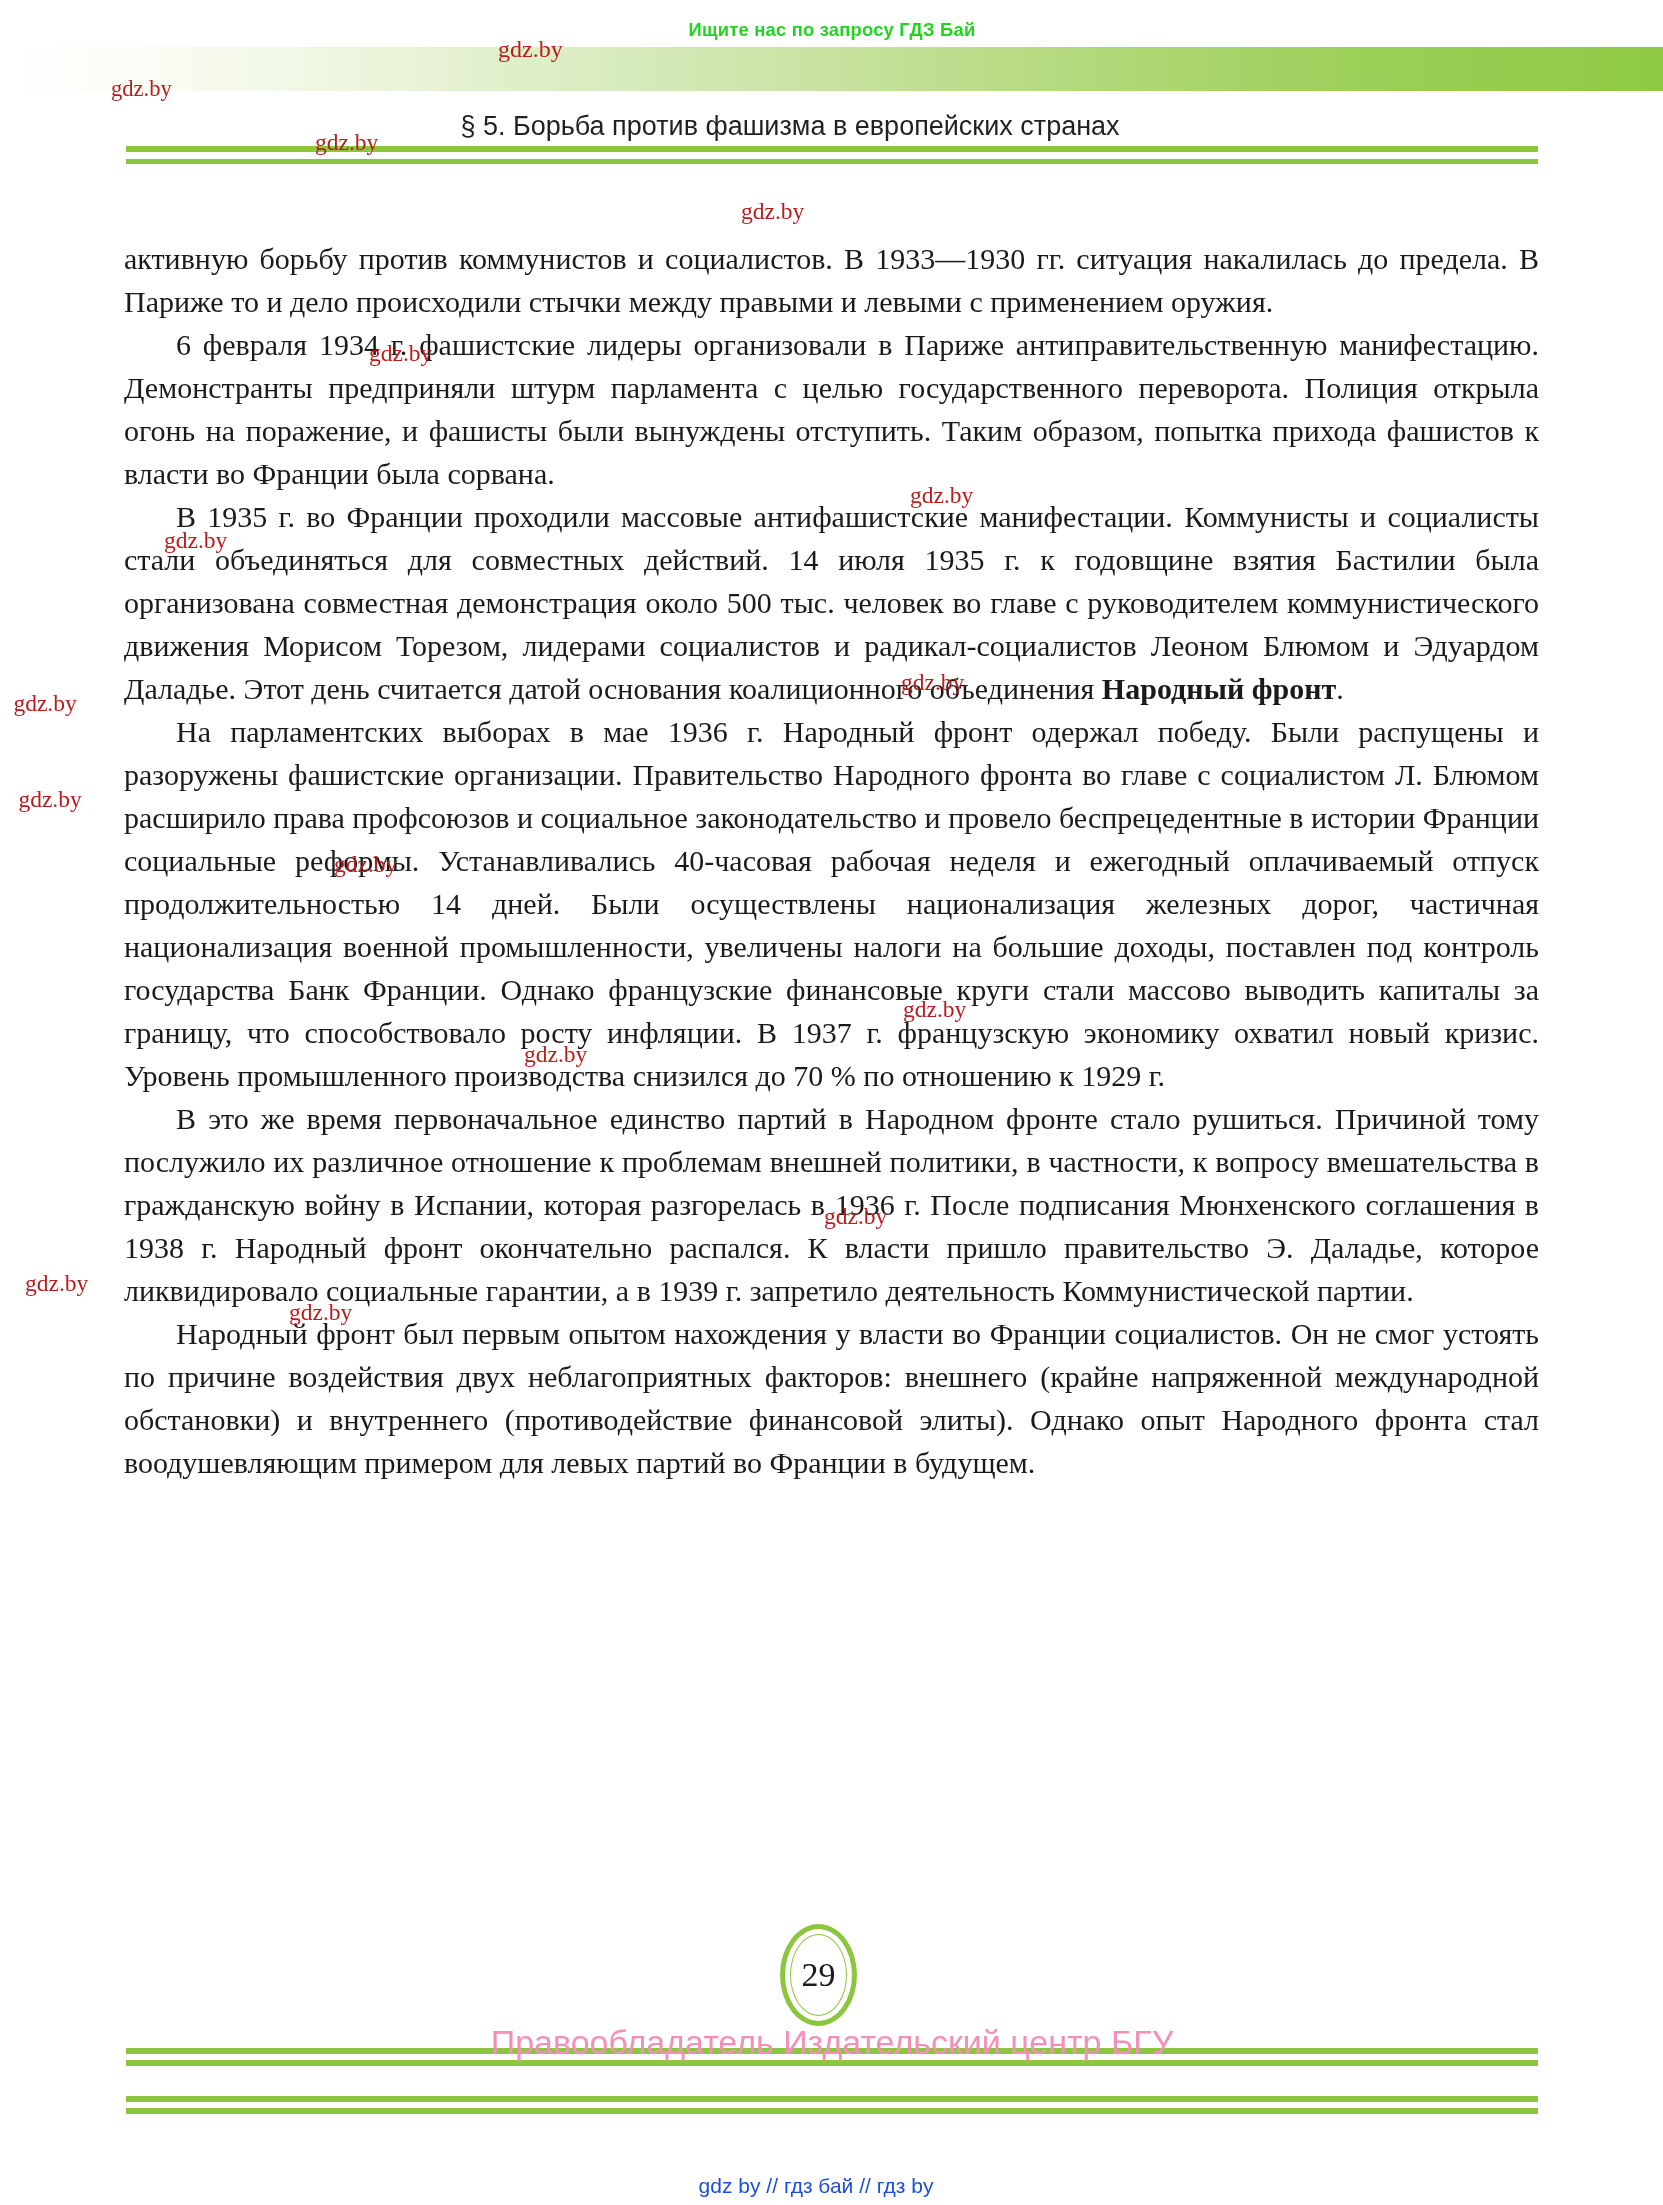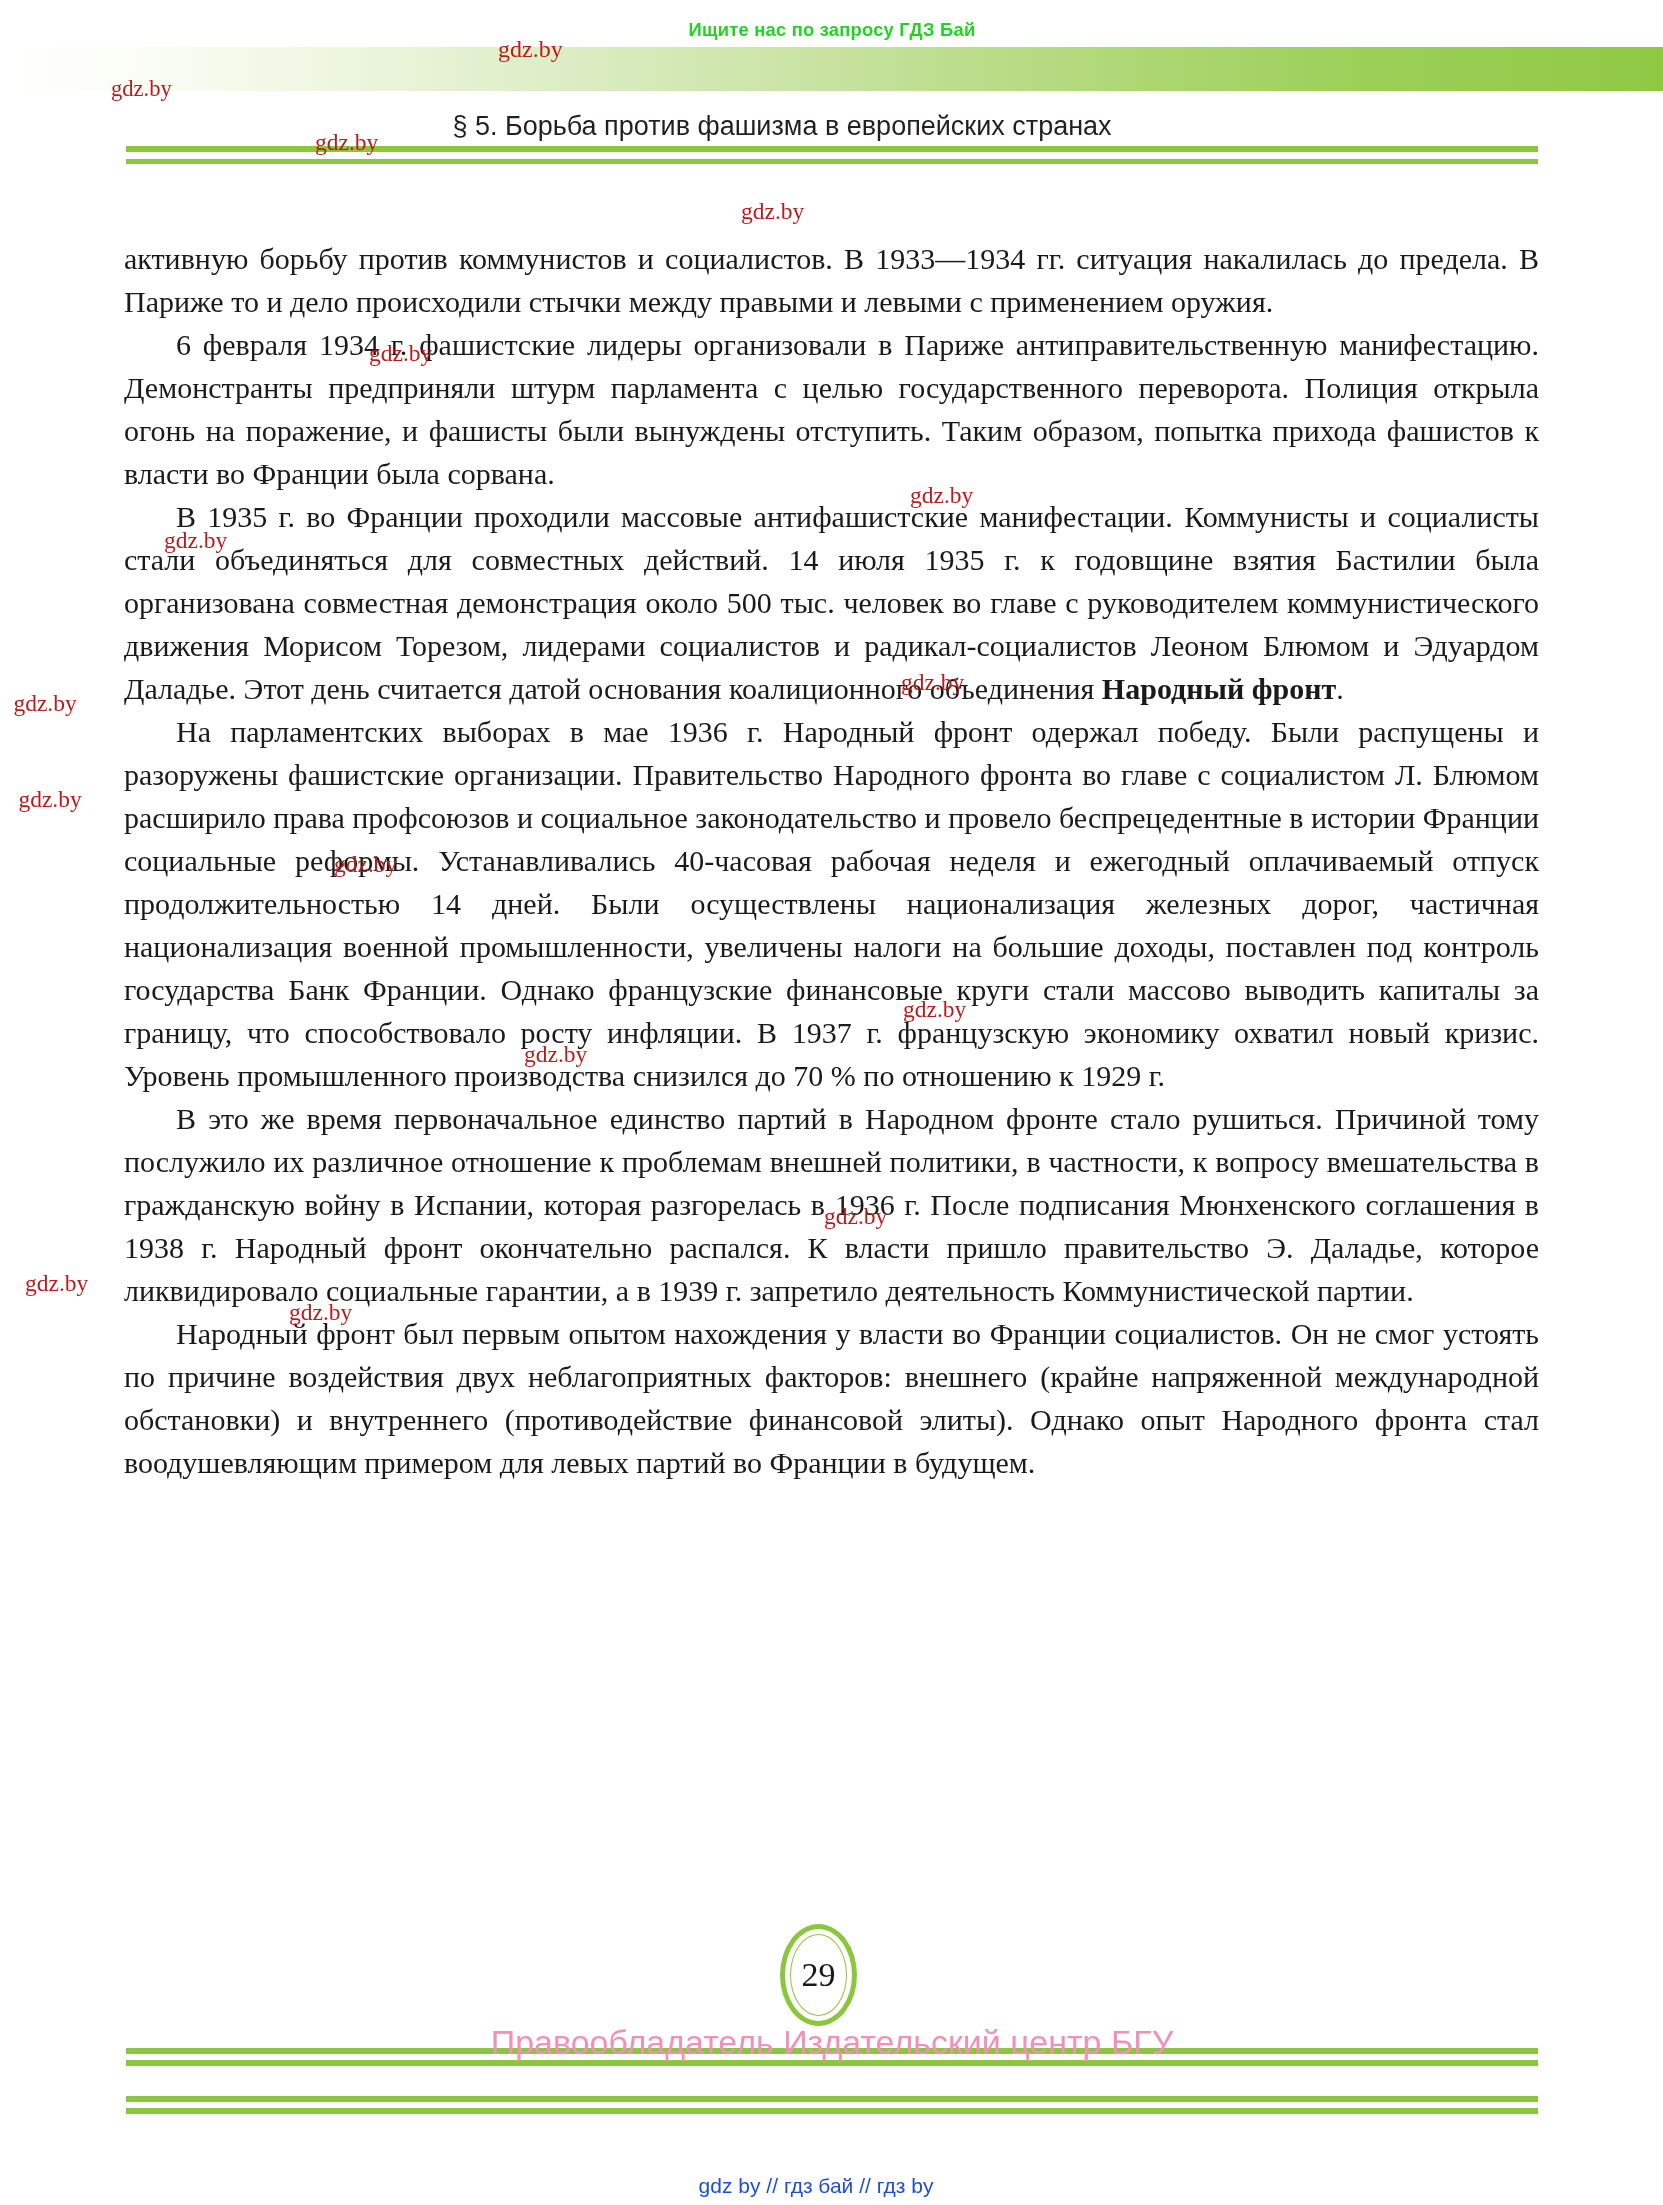--- a/index.html
+++ b/index.html
@@ -53,21 +53,21 @@
         #c7e29f 50%,
         #b1d879 66%,
         #9ccf58 82%,
         #8fc944 100%);
   }
 
   
   .running-head {
     position: absolute;
     top: 99px;
-    left: 8px;
+    left: 16px;
     width: 1548px;
     text-align: center;
     font-family: "Liberation Sans", "DejaVu Sans", sans-serif;
     font-size: 27px;
     color: #231f20;
     white-space: nowrap;
   }
 
   
   .head-rules {
@@ -199,21 +199,21 @@
   <div class="header-band"></div>
 
   <div class="running-head">§ 5. Борьба против фашизма в европейских странах</div>
 
   <div class="head-rules">
     <div class="rule r1"></div>
     <div class="rule r2"></div>
   </div>
 
   <div class="body-col">
-    <p class="cont">активную борьбу против коммунистов и социалистов. В 1933—1934 гг. ситуация накалилась до предела. В Париже то и дело происходили стычки между правыми и левыми с применением оружия.</p>
+    <p class="cont">активную борьбу против коммунистов и социалистов. В 1933—1930 гг. ситуация накалилась до предела. В Париже то и дело происходили стычки между правыми и левыми с применением оружия.</p>
     <p>6 февраля 1934 г. фашистские лидеры организовали в Париже антиправительственную манифестацию. Демонстранты предприняли штурм парламента с целью государственного переворота. Полиция открыла огонь на поражение, и фашисты были вынуждены отступить. Таким образом, попытка прихода фашистов к власти во Франции была сорвана.</p>
     <p><span>В 1935 г. во Франции проходили массовые антифашистские манифестации. Коммунисты и социалисты стали объединяться для совместных действий. 14 июля 1935 г. к годовщине взятия Бастилии была организована совместная демонстрация около 500 тыс. человек во главе с руководителем коммунистического движения Морисом Торезом, лидерами социалистов и радикал-социалистов Леоном Блюмом и Эдуардом Даладье. Этот день считается датой основания коалиционного объединения </span><b class="term">Народный фронт</b><span>.</span></p>
     <p>На парламентских выборах в мае 1936 г. Народный фронт одержал победу. Были распущены и разоружены фашистские организации. Правительство Народного фронта во главе с социалистом Л. Блюмом расширило права профсоюзов и социальное законодательство и провело беспрецедентные в истории Франции социальные реформы. Устанавливались 40-часовая рабочая неделя и ежегодный оплачиваемый отпуск продолжительностью 14 дней. Были осуществлены национализация железных дорог, частичная национализация военной промышленности, увеличены налоги на большие доходы, поставлен под контроль государства Банк Франции. Однако французские финансовые круги стали массово выводить капиталы за границу, что способствовало росту инфляции. В 1937 г. французскую экономику охватил новый кризис. Уровень промышленного производства снизился до 70 % по отношению к 1929 г.</p>
     <p>В это же время первоначальное единство партий в Народном фронте стало рушиться. Причиной тому послужило их различное отношение к проблемам внешней политики, в частности, к вопросу вмешательства в гражданскую войну в Испании, которая разгорелась в 1936 г. После подписания Мюнхенского соглашения в 1938 г. Народный фронт окончательно распался. К власти пришло правительство Э. Даладье, которое ликвидировало социальные гарантии, а в 1939 г. запретило деятельность Коммунистической партии.</p>
     <p>Народный фронт был первым опытом нахождения у власти во Франции социалистов. Он не смог устоять по причине воздействия двух неблагоприятных факторов: внешнего (крайне напряженной международной обстановки) и внутреннего (противодействие финансовой элиты). Однако опыт Народного фронта стал воодушевляющим примером для левых партий во Франции в будущем.</p>
   </div>
 
   <div class="footer-rules fr1"></div>
   <div class="footer-rules fr2"></div>
   <div class="footer-rules fr3"></div>

